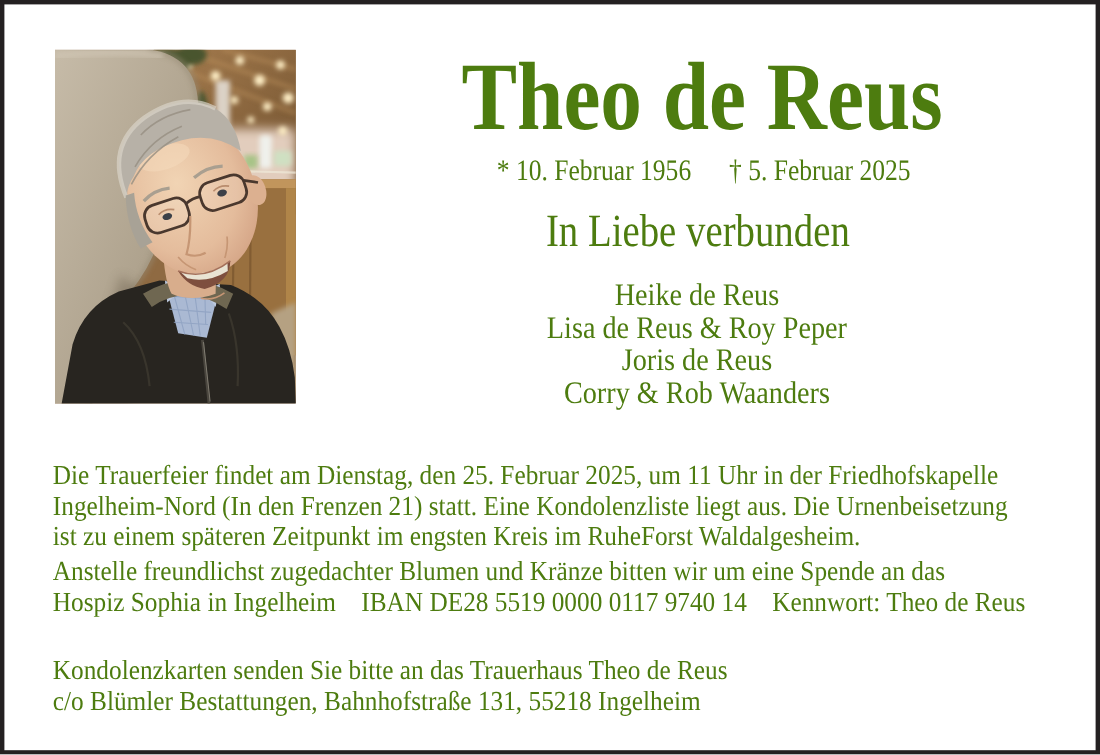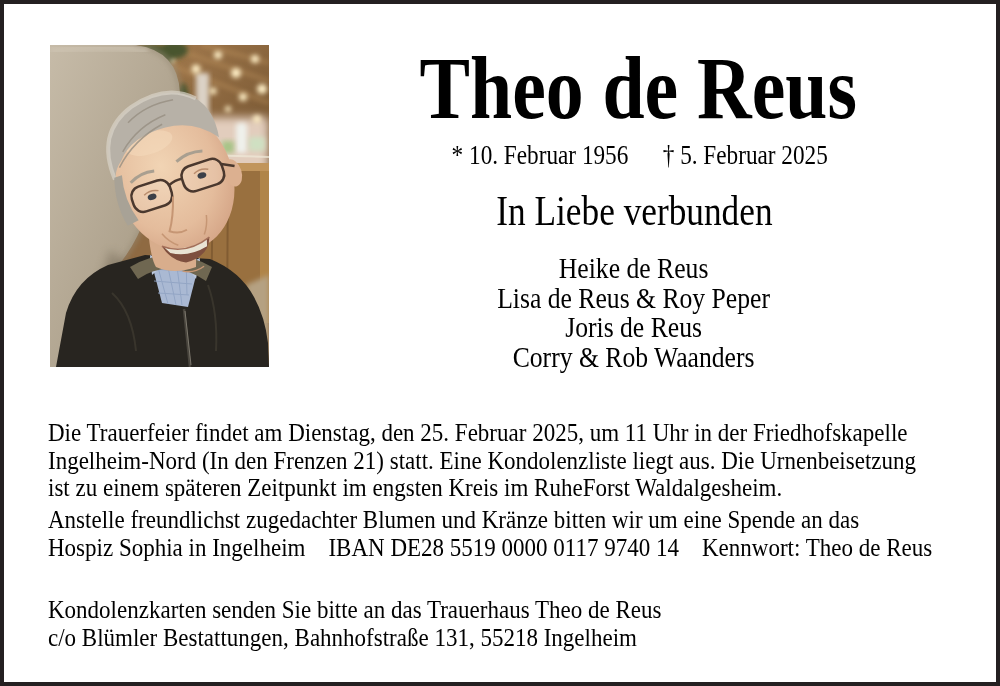--- a/index.html
+++ b/index.html
@@ -6,21 +6,21 @@
   * { box-sizing: border-box; }
 
   .ad {
     position: relative;
     width: 1000px;
     height: 686px;
     background: #ffffff;
     border: 4px solid #242021;
     overflow: hidden;
     font-family: "Liberation Serif", "DejaVu Serif", serif;
-    color: #000000;
+    color: #4d7c0f;
   }
 
   
   .photo {
     position: absolute;
     left: 46px; top: 41px;
     width: 219px; height: 322px;
     overflow: hidden;
   }
   .photo svg { display: block; width: 100%; height: 100%; }

